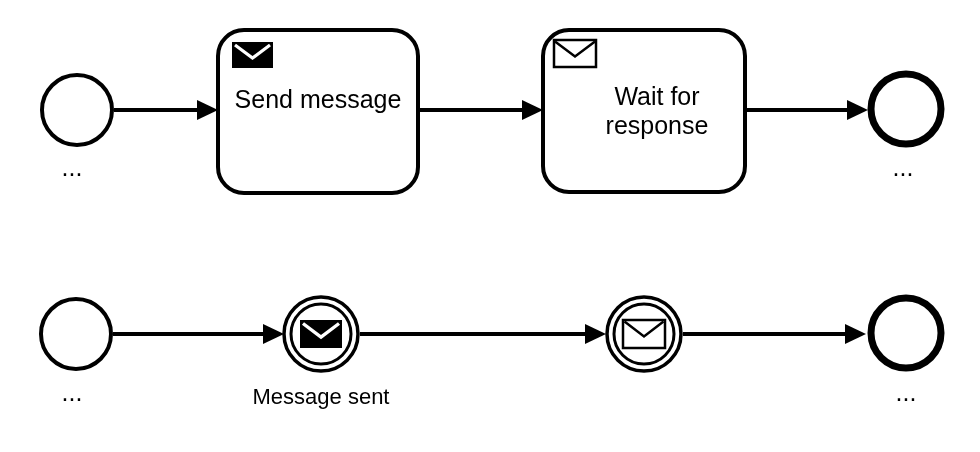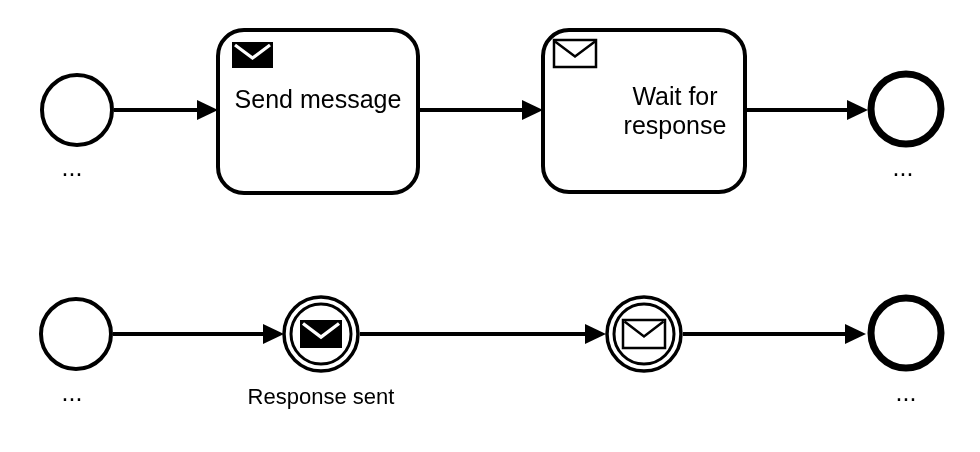--- a/index.html
+++ b/index.html
@@ -118,28 +118,28 @@
 
     <circle cx="906" cy="333" r="35" fill="#ffffff" stroke="#000000" stroke-width="7"></circle>
   </svg>
 
   <div class="ellipsis-label" style="left:47px; top:155px;">...</div>
 
   <div class="task-label" style="left:218px; top:18px; width:200px; height:163px;">
     <span class="wrap" style="max-width:180px;">Send message</span>
   </div>
 
-  <div class="task-label" style="left:574px; top:30px; width:202px; height:162px;text-align:center;">
+  <div class="task-label" style="left:556px; top:30px; width:202px; height:162px;text-align:center;">
     <span class="wrap" style="max-width:140px;">Wait for response</span>
   </div>
 
   <div class="ellipsis-label" style="left:878px; top:155px;">...</div>
 
   <div class="ellipsis-label" style="left:47px; top:380px;">...</div>
 
   <div class="event-label" style="left:221px; top:384px; width:200px;">
-    <span class="wrap" style="max-width:190px;">Response sent</span>
+    <span class="wrap" style="max-width:190px;">Message sent</span>
   </div>
 
 
   <div class="ellipsis-label" style="left:881px; top:380px;">...</div>
 
 </div>
 
 </body></html>

